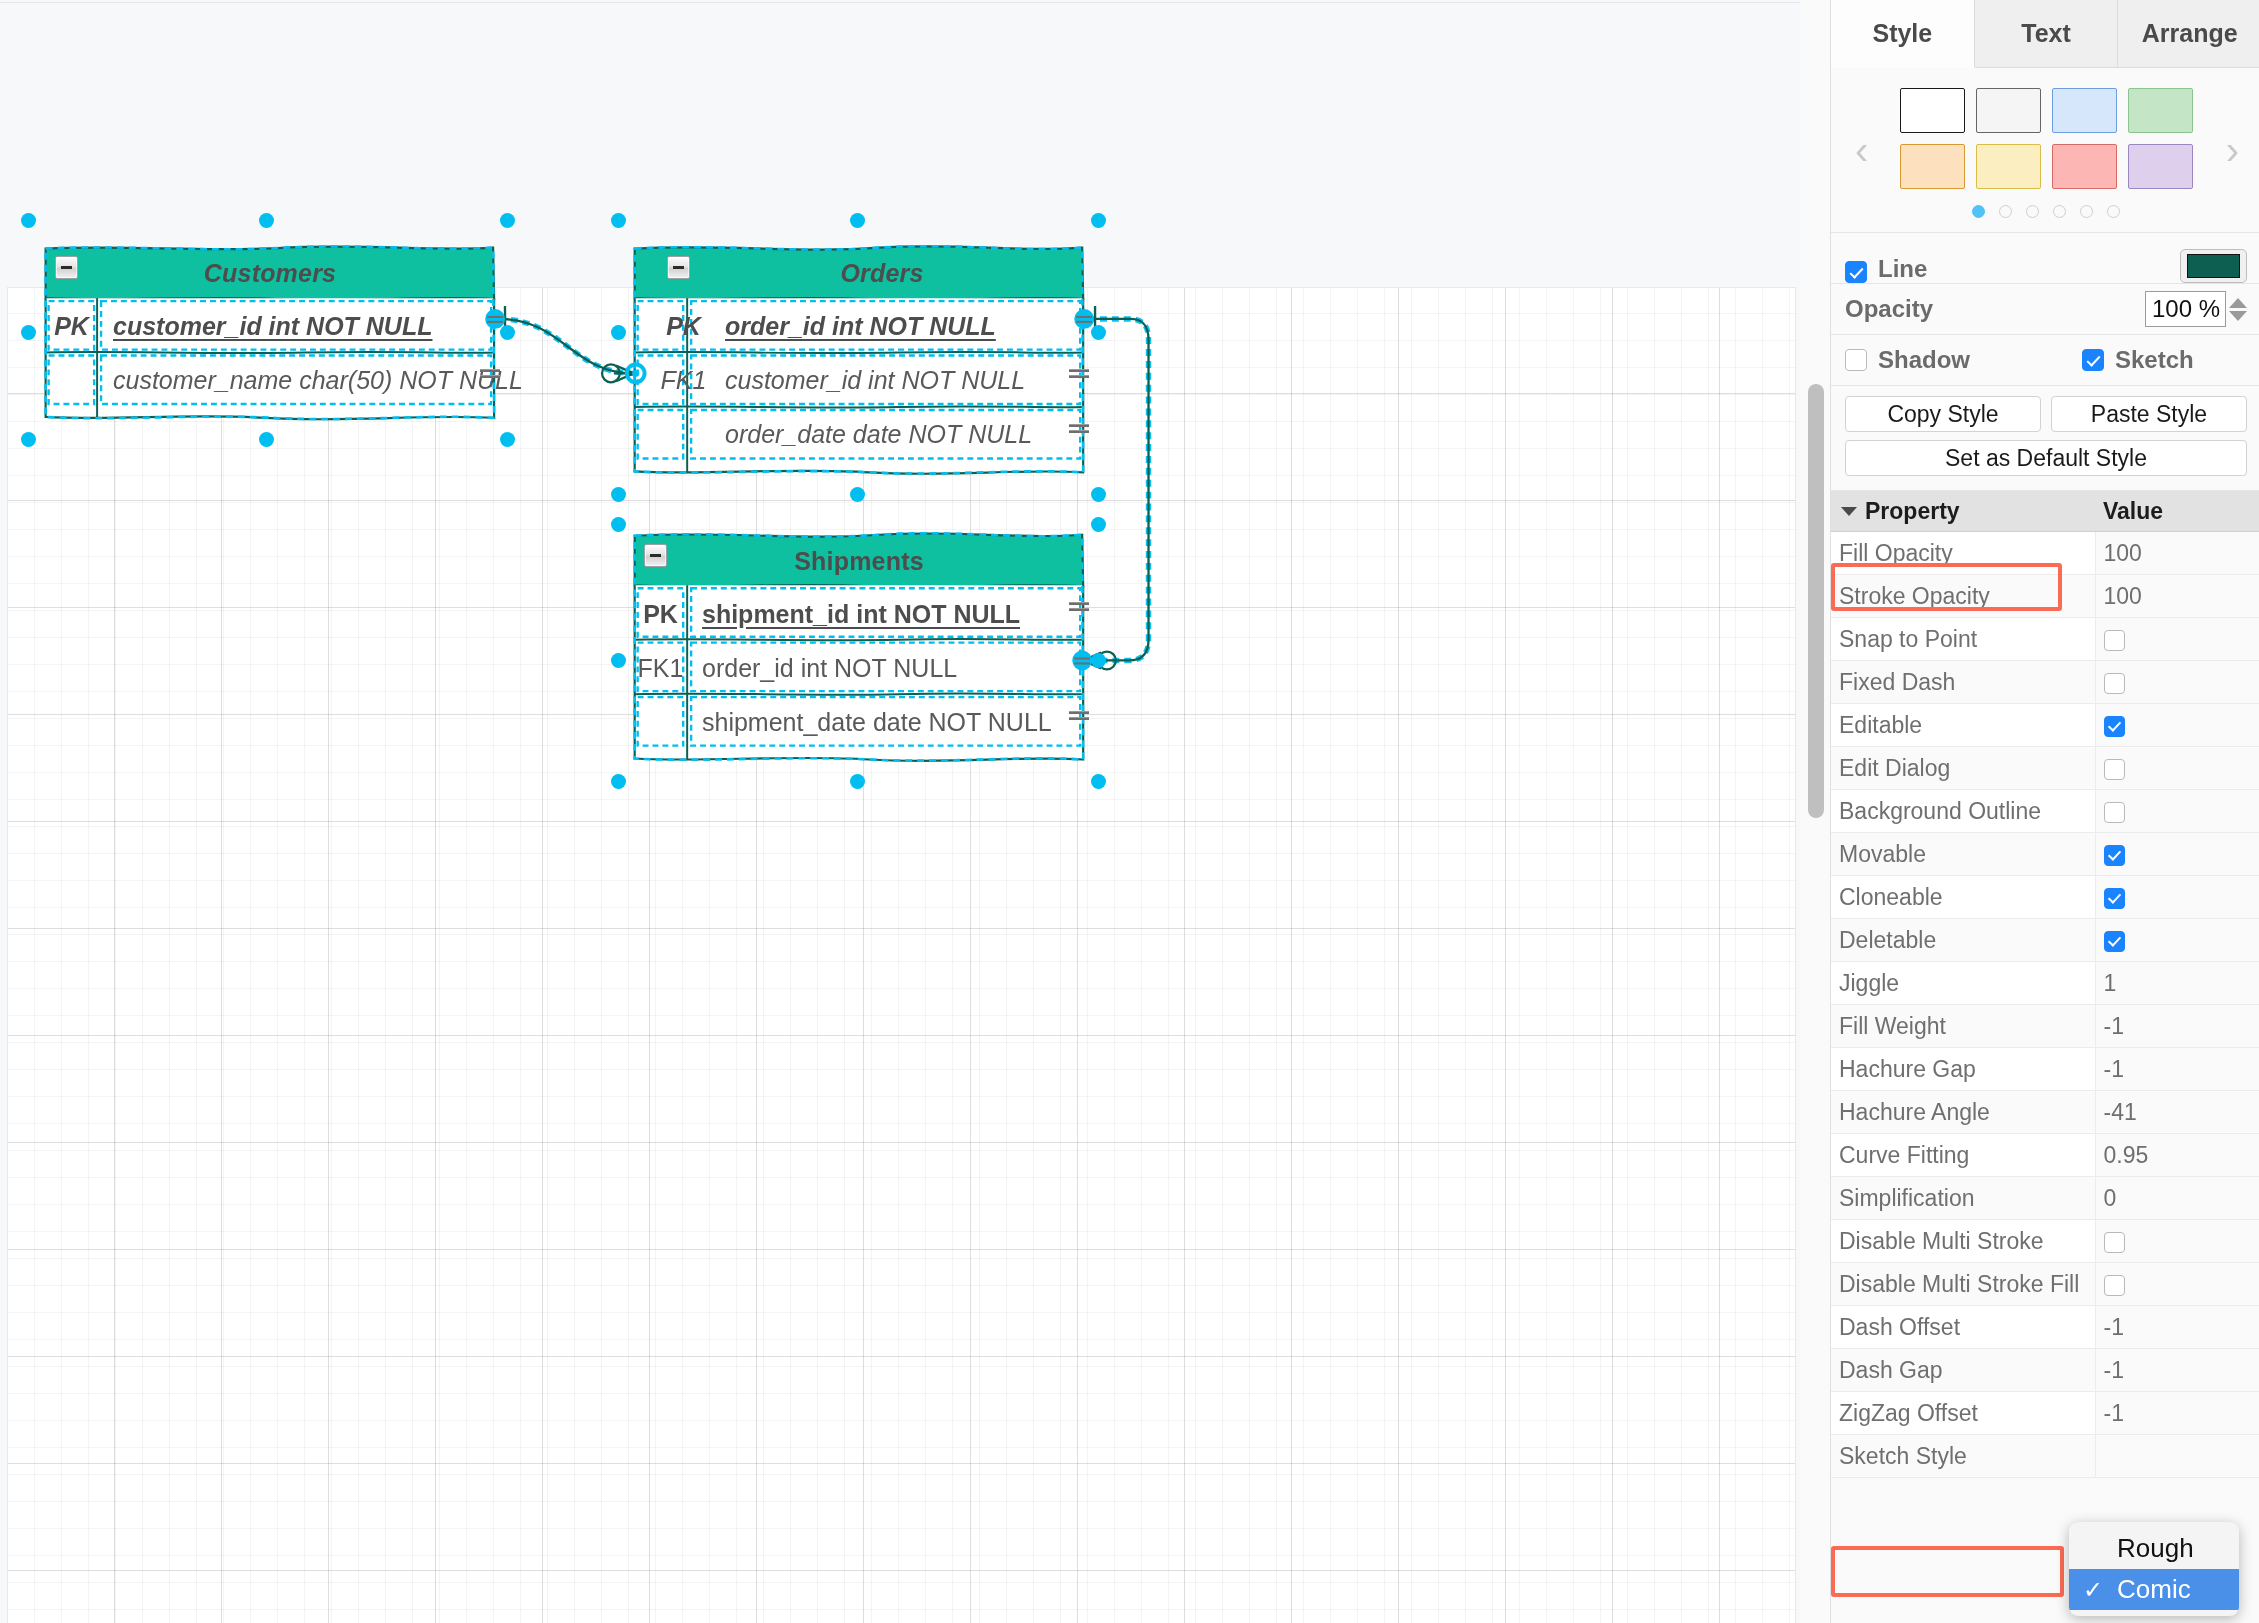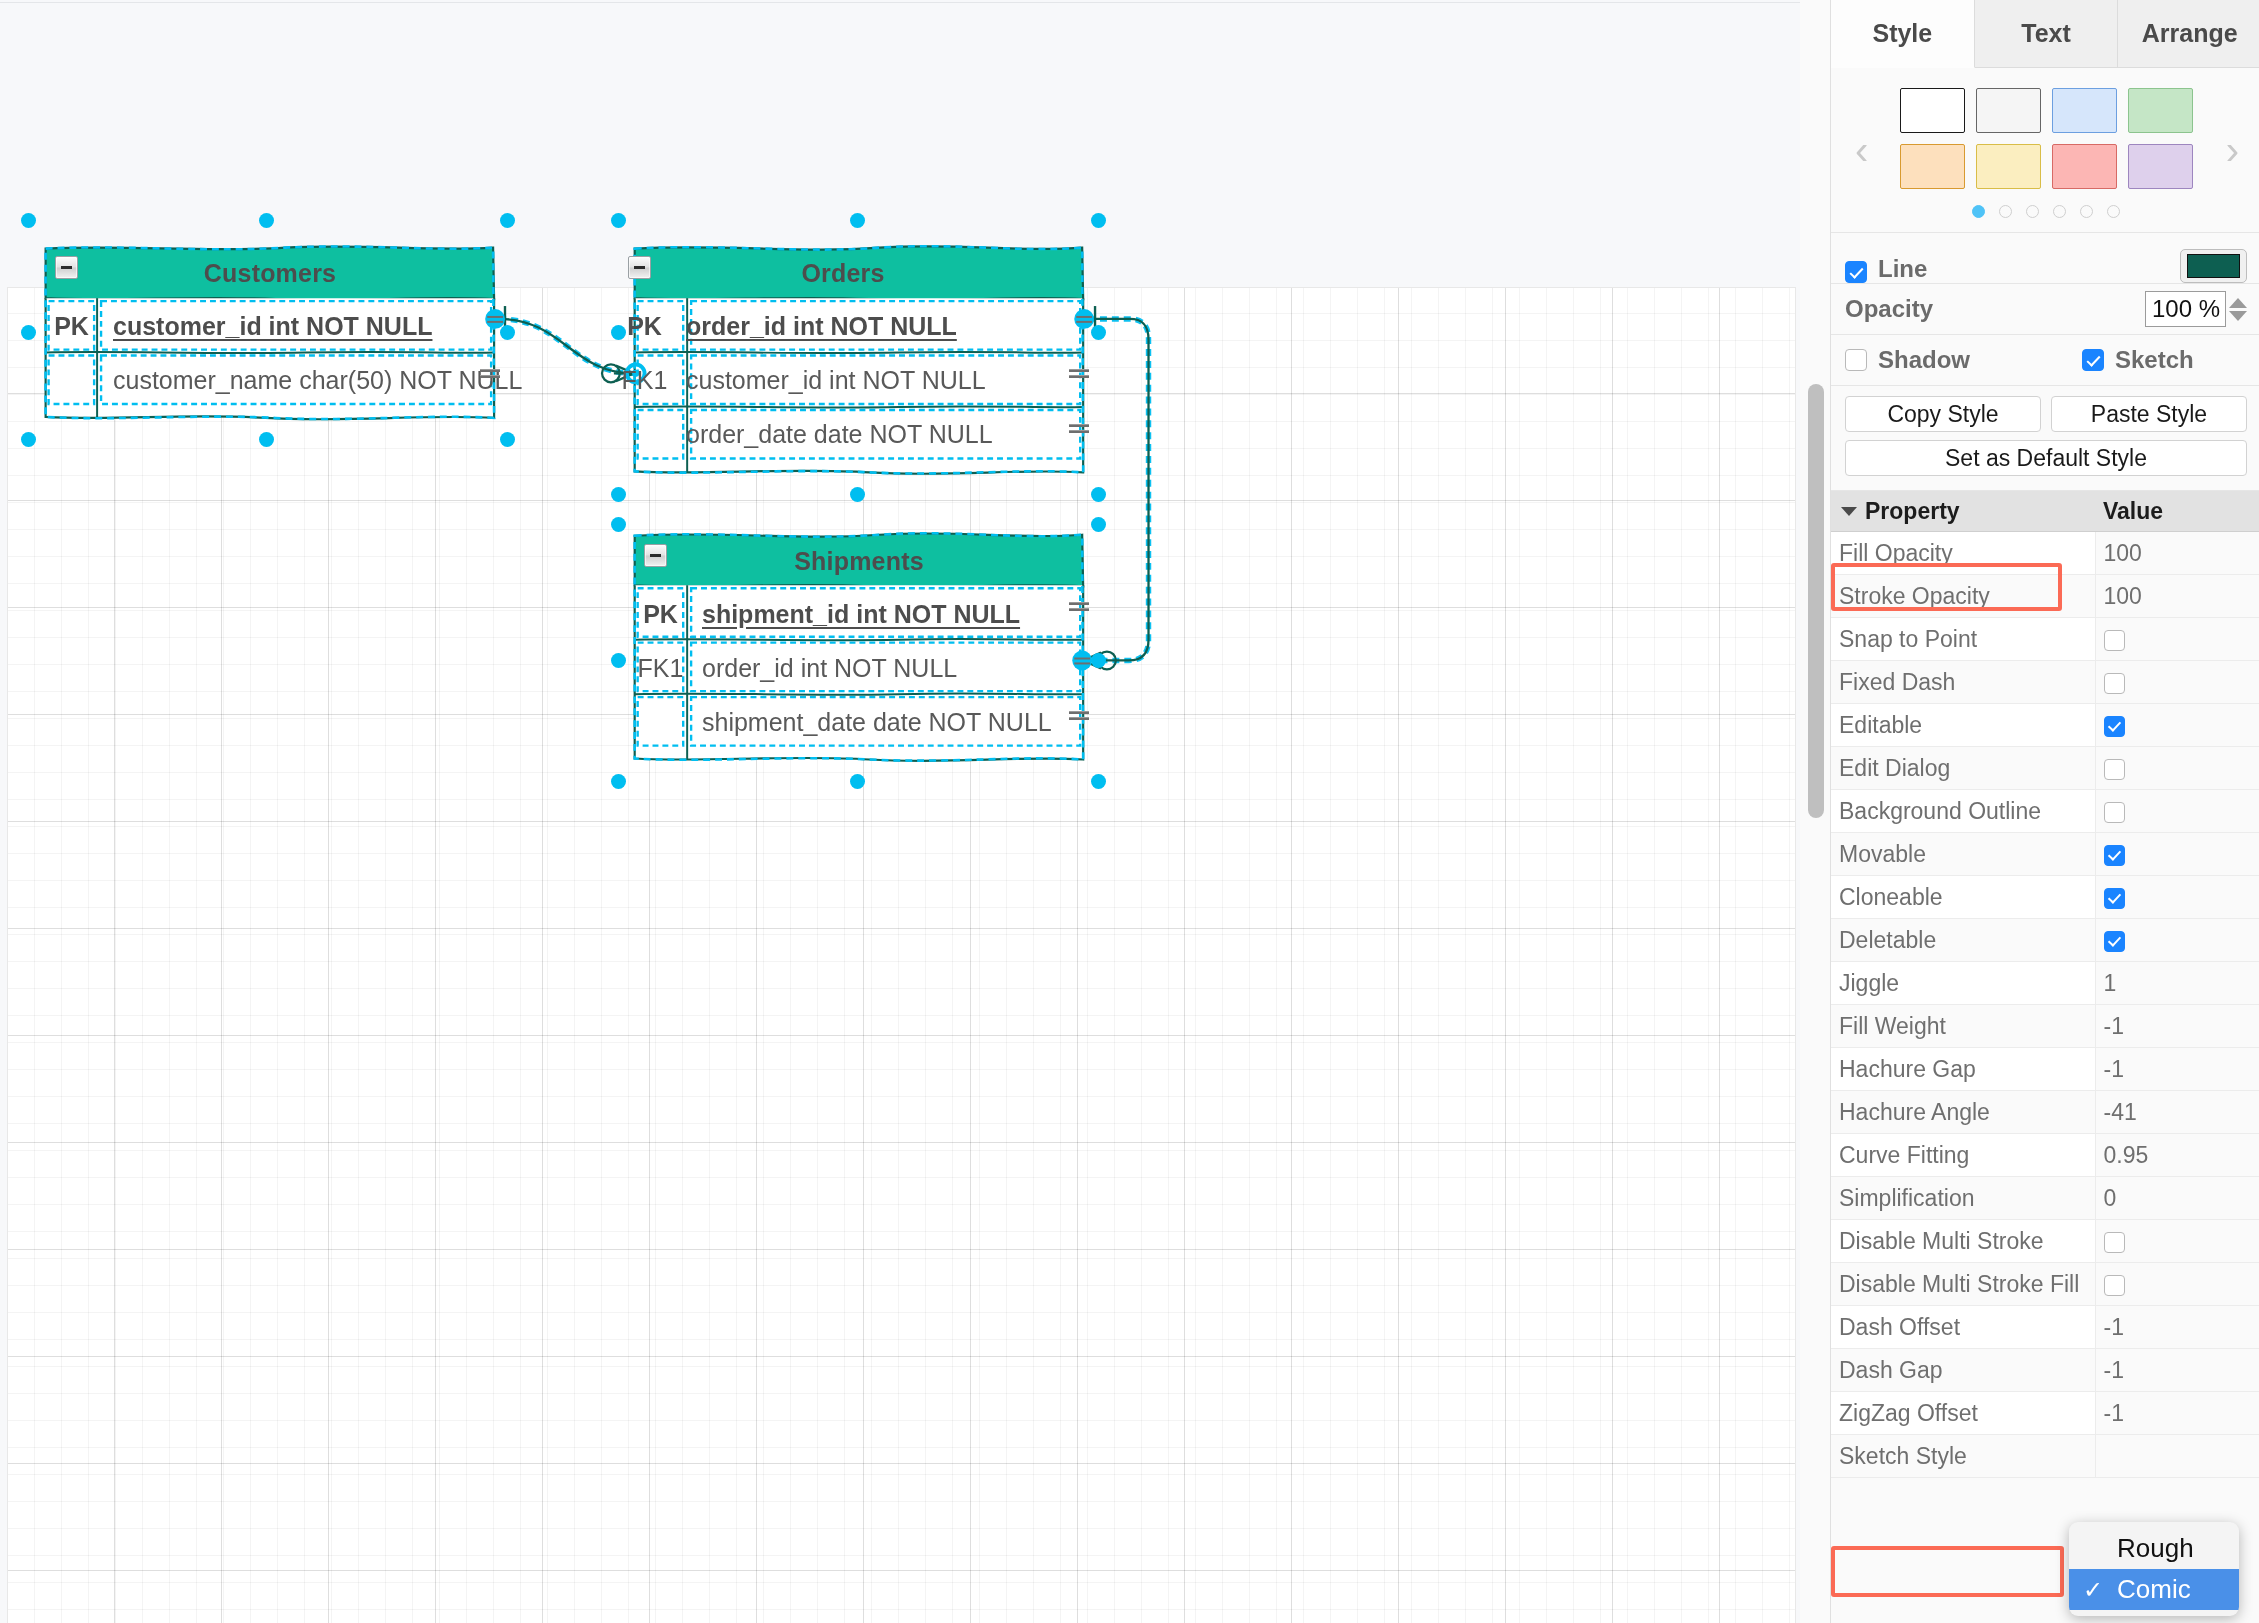--- a/index.html
+++ b/index.html
@@ -290,38 +290,38 @@
           <line x1="1079" y1="29" x2="1095" y2="29" stroke="#6e6e6e" stroke-width="2"></line>
           <line x1="1079" y1="34" x2="1095" y2="34" stroke="#6e6e6e" stroke-width="2"></line>
           <path d="M1086,376 L1104,368 M1086,376 L1104,384 M1086,376 L1106,376" stroke="#0d5f51" stroke-width="2.3" fill="none"></path>
           <circle cx="1110" cy="376" r="9" fill="none" stroke="#0d5f51" stroke-width="2.3"></circle>
           <circle cx="1085" cy="376" r="10" fill="#00bef0"></circle>
           <line x1="1077" y1="374" x2="1093" y2="374" stroke="#6e6e6e" stroke-width="2"></line>
           <line x1="1077" y1="379" x2="1093" y2="379" stroke="#6e6e6e" stroke-width="2"></line>
         </g>
       </svg>
 
-      <div class="er" style="left:38px;top:-40px;width:448px;">
+      <div class="er" style="left:38px;top:-40px;width:448px;font-style:italic;">
         <div class="er-head">
           <div class="collapse-btn">
               <i></i>
             </div>
           <span class="er-title">Customers</span>
         </div>
         <div class="er-row">
           <div class="er-key bold">PK</div>
           <div class="er-field pk">customer_id int NOT NULL</div>
         </div>
         <div class="er-row">
           <div class="er-key"></div>
           <div class="er-field">customer_name char(50) NOT NULL</div>
         </div>
       </div>
 
-      <div class="er" style="left:611px;top:-40px;width:448px;">
+      <div class="er" style="left:650px;top:-40px;width:448px;font-style:italic;">
         <div class="er-head">
           <div class="collapse-btn">
               <i></i>
             </div>
           <span class="er-title">Orders</span>
         </div>
         <div class="er-row">
           <div class="er-key bold">PK</div>
           <div class="er-field pk">order_id int NOT NULL</div>
         </div>

